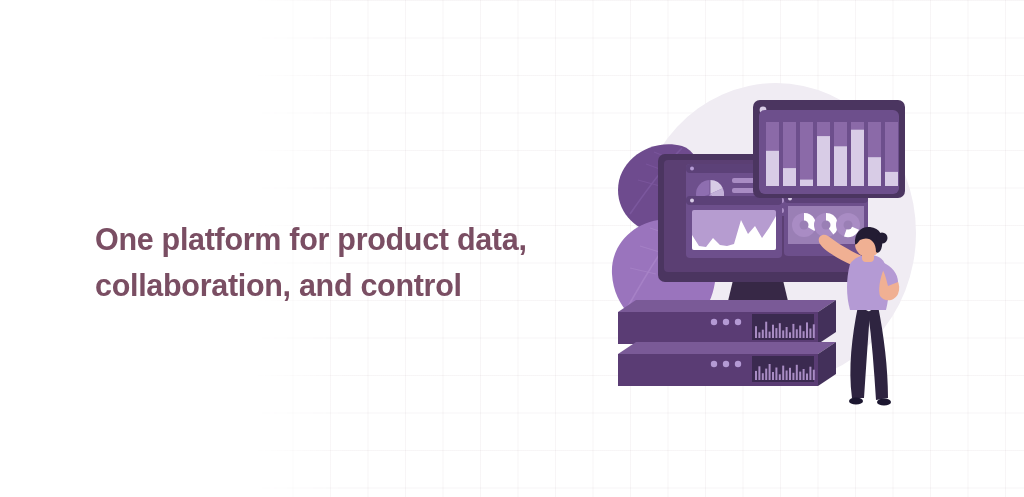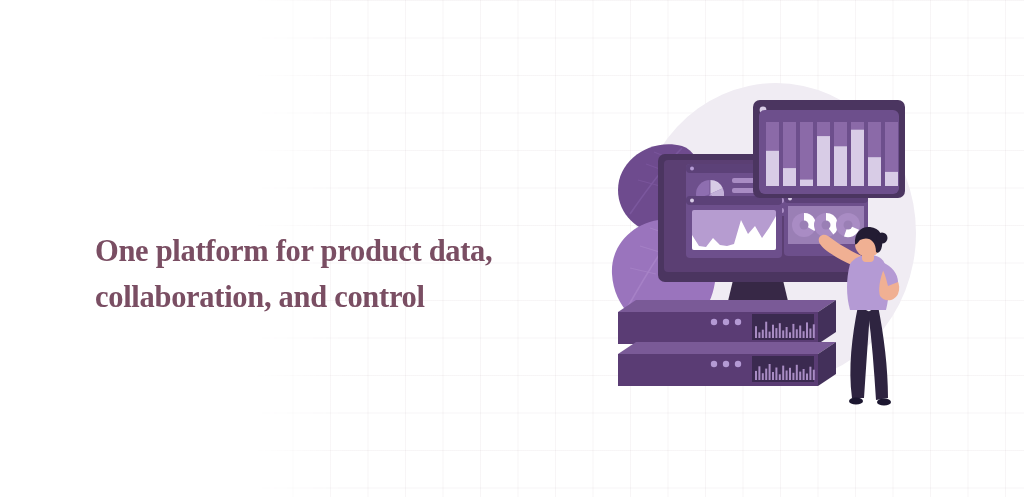--- a/index.html
+++ b/index.html
@@ -26,29 +26,28 @@
       linear-gradient(to bottom, rgba(122,78,99,0.055) 1px, transparent 1px);
     background-size:37.5px 37.5px;
     pointer-events:none;
   }
   #grid.fade{
     -webkit-mask-image:linear-gradient(to right, rgba(0,0,0,0) 0px, rgba(0,0,0,1) 90px);
             mask-image:linear-gradient(to right, rgba(0,0,0,0) 0px, rgba(0,0,0,1) 90px);
   }
   #headline{
     position:absolute;
-    left:95px;top:208px;
+    left:95px;top:196px;
     width:520px;
     font-size:30.5px;
     font-weight:bold;
     line-height:46px;
     letter-spacing:-0.3px;
     color:#7a4e63;
     white-space:pre-line;
-    font-family:Liberation Serif, serif;
   }
   #illustration{
     position:absolute;
     left:596px;top:68px;
     width:340px;height:348px;
   }
 </style>
 </head>
 <body>
 

